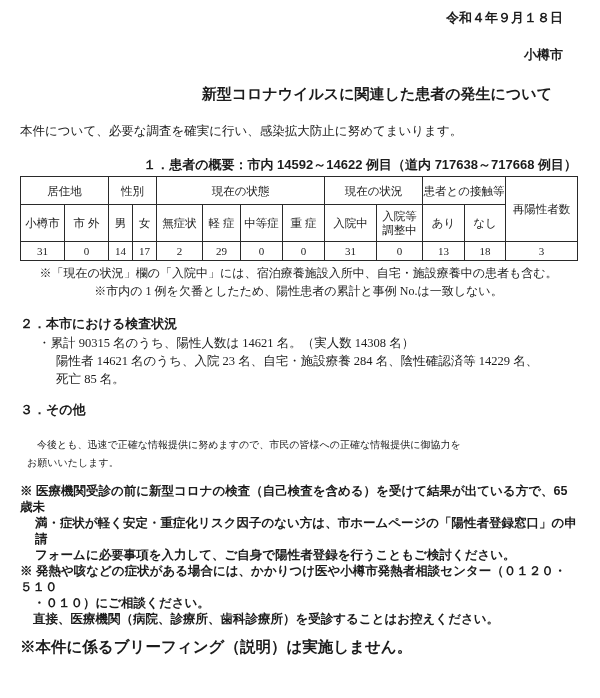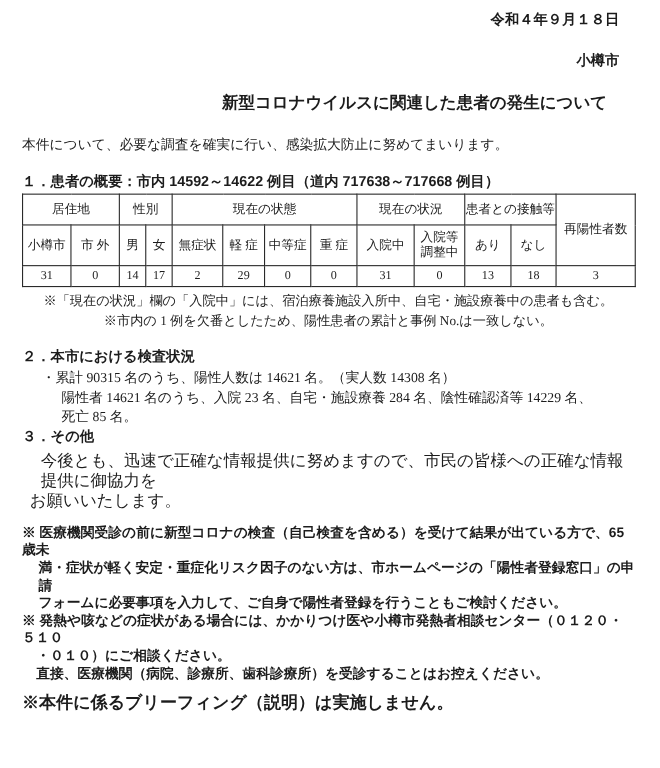--- a/index.html
+++ b/index.html
@@ -27,21 +27,21 @@
     margin-top: 20px; padding-right: 25px;
     text-align: right;
     font-size: 15px; line-height: 22px; font-weight: bold;
   }
   .intro { margin-top: 15px; font-size: 12.5px; line-height: 22px; }
   .intro .l1 { text-indent: 12px; }
 
   .sec-heading {
     font-size: 13px; line-height: 17px; font-weight: bold;
   }
-  .sec1-heading { margin-top: 14px; }
+  .sec1-heading { margin-top: 14px; text-align: right; }
 
   table.summary {
     margin-top: 3px;
     border-collapse: collapse;
     table-layout: fixed;
     width: 557px;
   }
   table.summary th, table.summary td {
     border: 1px solid #2a2a2a;
     font-weight: normal;
@@ -58,22 +58,22 @@
   th.wrap2 { white-space: pre-line; }
 
   .notes { margin-top: 3px; font-size: 12px; line-height: 18px; text-align: center; }
 
   .sec2-heading { margin-top: 15px; }
   .sec2-lines { margin-top: 2px; font-size: 12.5px; line-height: 18px; }
   .sec2-lines .l1 { margin-left: 18px; }
   .sec2-lines .l2 { margin-left: 36px; }
   .sec2-lines .l3 { margin-left: 36px; font-family: Liberation Serif, serif; }
 
-  .sec3-heading { margin-top: 0px; }
-  .sec3-lines { margin-top: 6px; font-size: 15px; line-height: 18px; }
+  .sec3-heading { margin-top: 13px; }
+  .sec3-lines { margin-top: 18px; font-size: 10px; line-height: 18px; }
   .sec3-lines .l1 { margin-left: 17px; }
   .sec3-lines .l2 { margin-left: 7px; }
 
   .advisories {
     margin-top: 11px;
     font-size: 12.5px; line-height: 16px; font-weight: bold;
   }
   .advisories .cont  { margin-left: 15px; }
   .advisories .cont2 { margin-left: 13px; }
 

